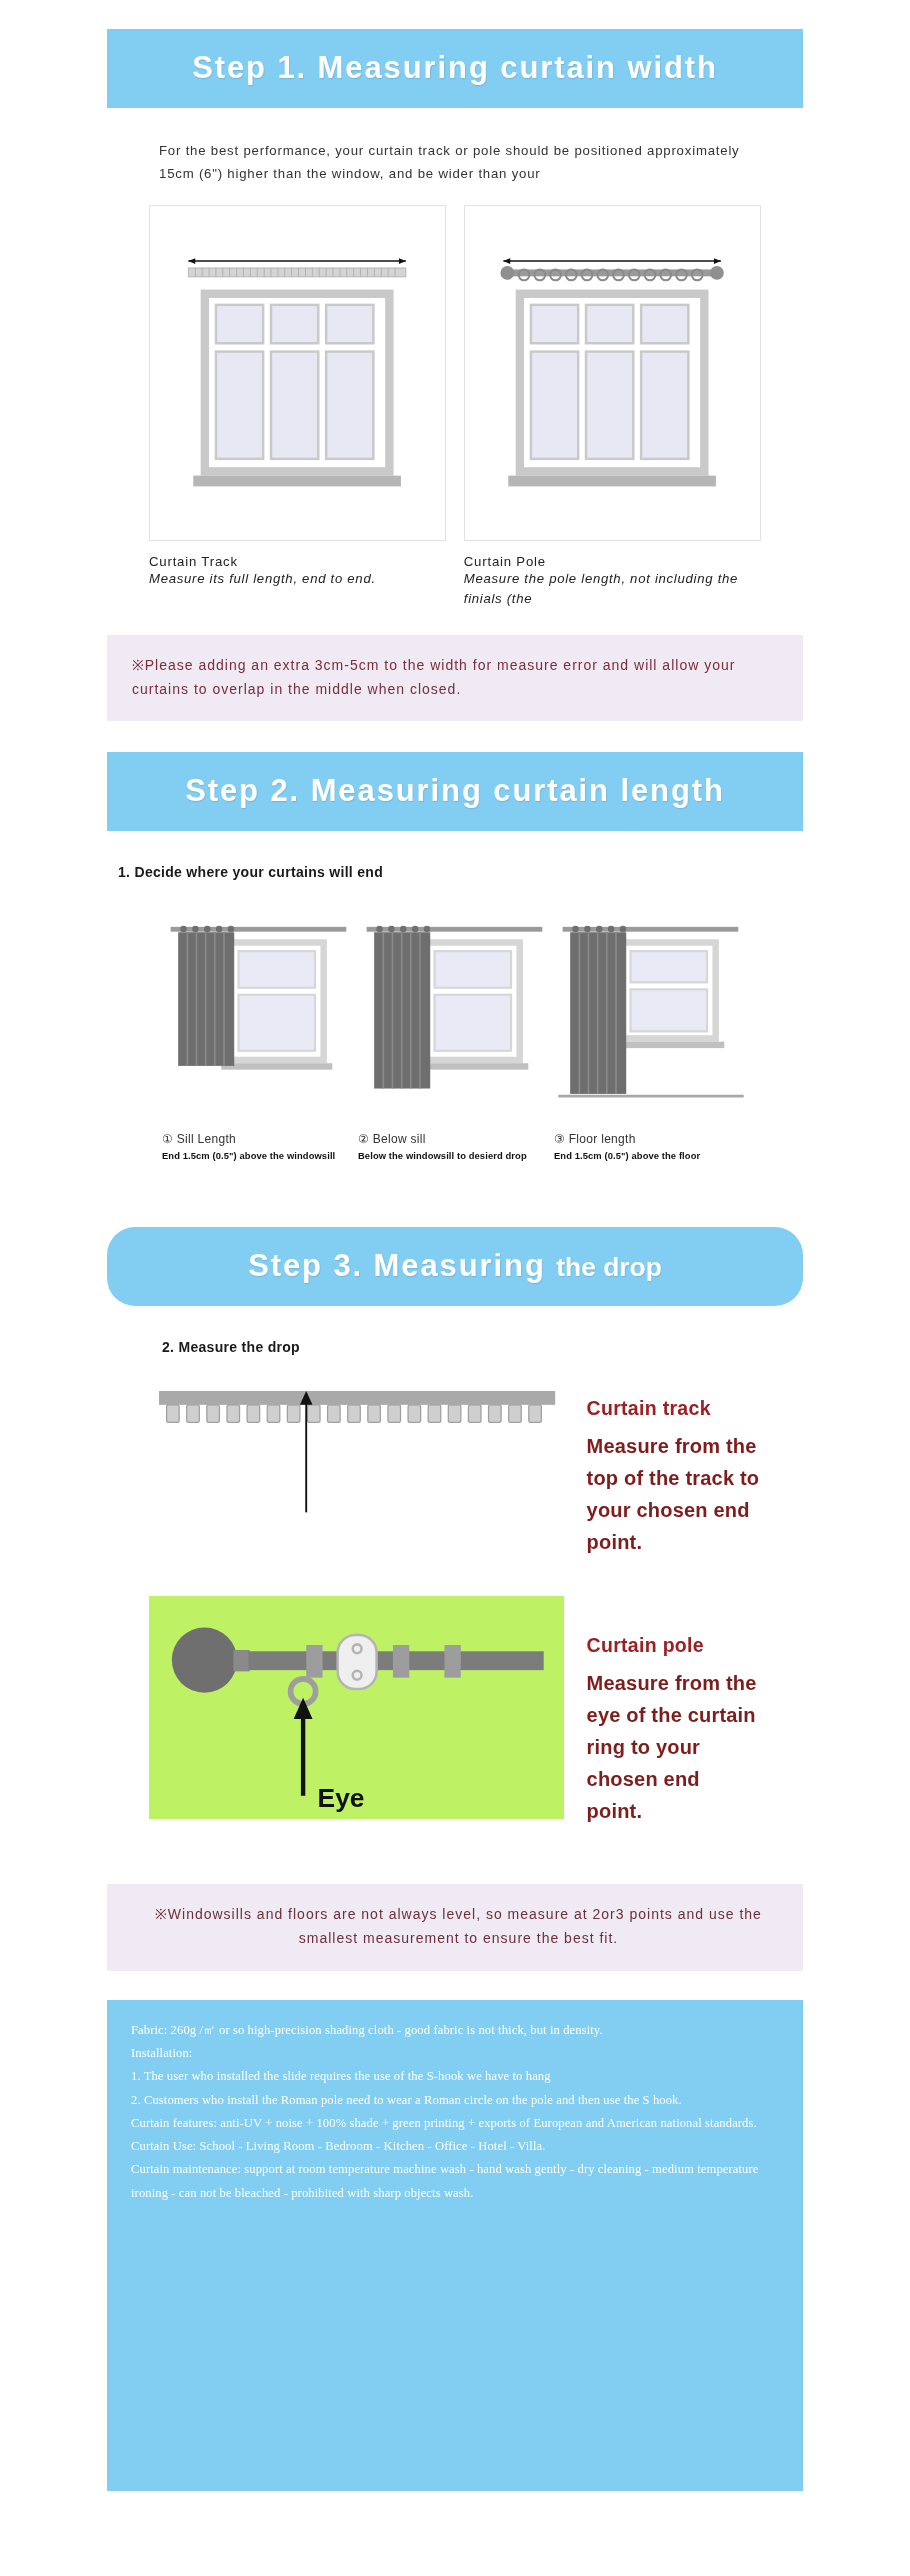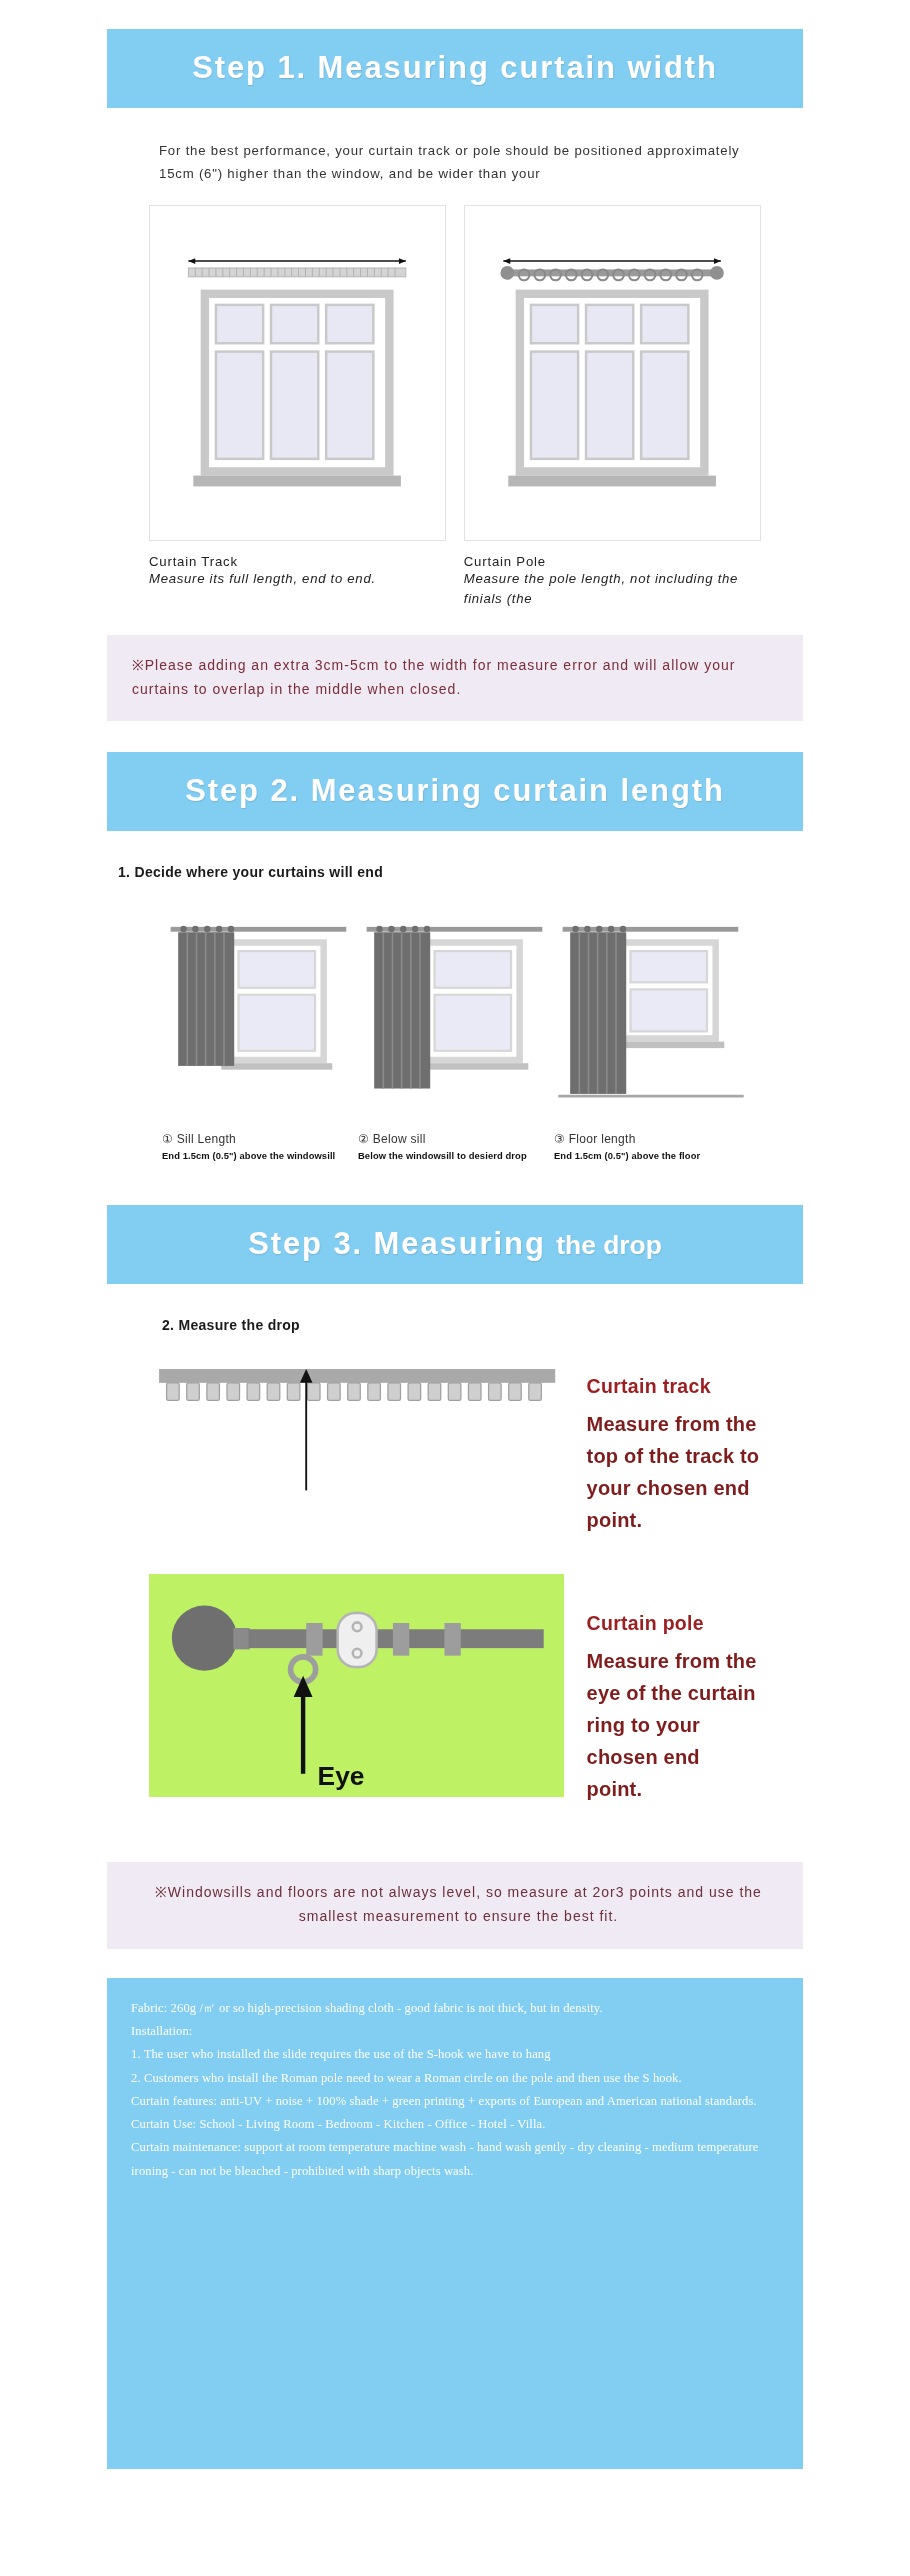--- a/index.html
+++ b/index.html
@@ -377,21 +377,21 @@
             <line x1="115" y1="32" x2="115" y2="332"></line>
           </g>
           <line x1="8" y1="336" x2="352" y2="336" stroke="#a8a8a8" stroke-width="5"></line>
         </svg>
       </div>
       <div class="three-title">③ Floor length</div>
       <div class="three-sub">End 1.5cm (0.5") above the floor</div>
     </div>
   </div>
 
-  <div class="banner" style="margin-top:44px;">
+  <div class="banner" style="margin-top:66px;border-radius:28px;">
     <span>Step 3. Measuring</span>
     <span class="sub">the drop</span>
   </div>
 
   <div class="sec-head indent2">2. Measure the drop</div>
 
   <div class="drop-row">
     <div class="drop-figure track">
       <svg width="415" height="145" viewBox="0 0 660 230">
         <rect x="16" y="22" width="630" height="22" fill="#a9a9a9"></rect>

